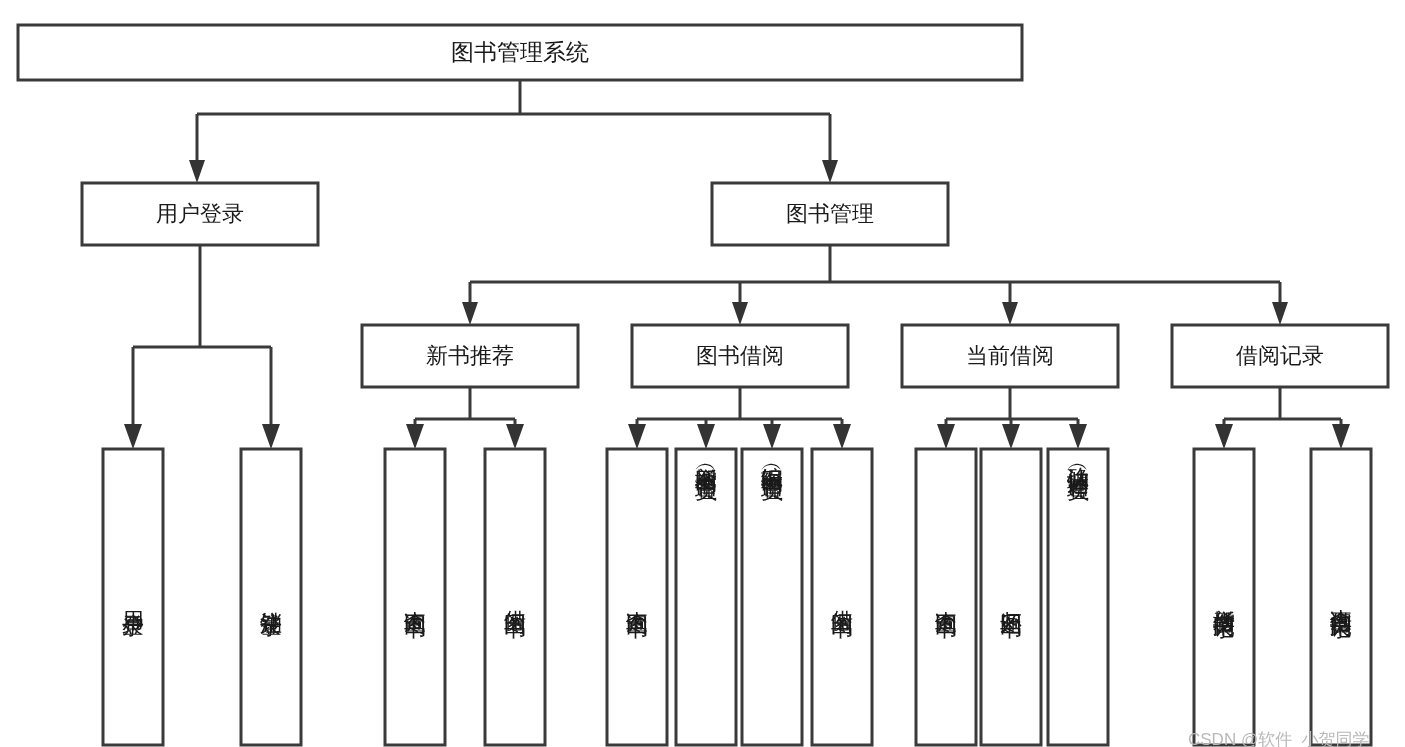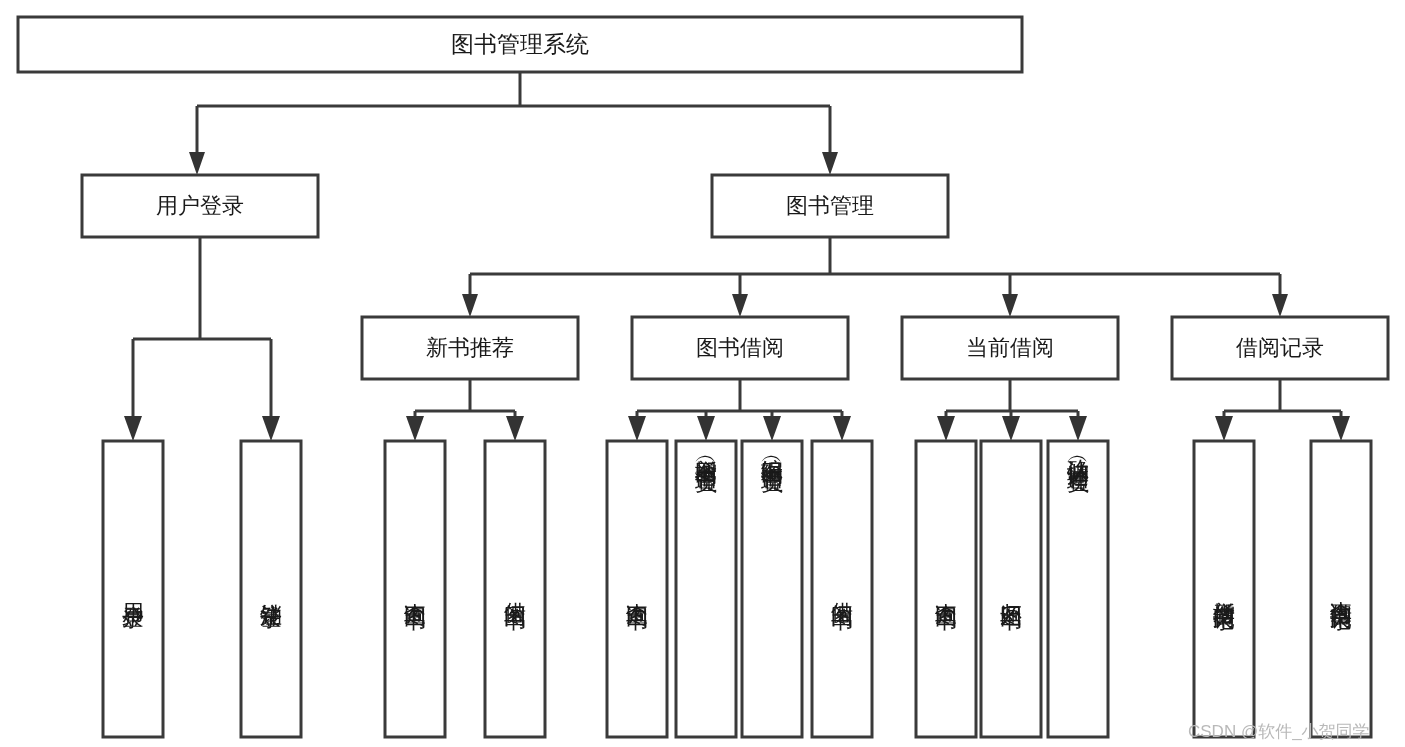--- a/index.html
+++ b/index.html
@@ -10,21 +10,21 @@
   body {
     width: 1405px;
     height: 747px;
     font-family: "Liberation Sans", "DejaVu Sans", sans-serif;
     overflow: hidden;
     position: relative;
   }
   #diagram-root {
     position: absolute;
     left: 0;
-    top: 4px;
+    top: 12px;
     width: 1405px;
     height: 571px;
   }
   svg.flow {
     display: block;
     width: 1405px;
     height: 747px;
   }
   .node-rect {
     fill: #ffffff;

